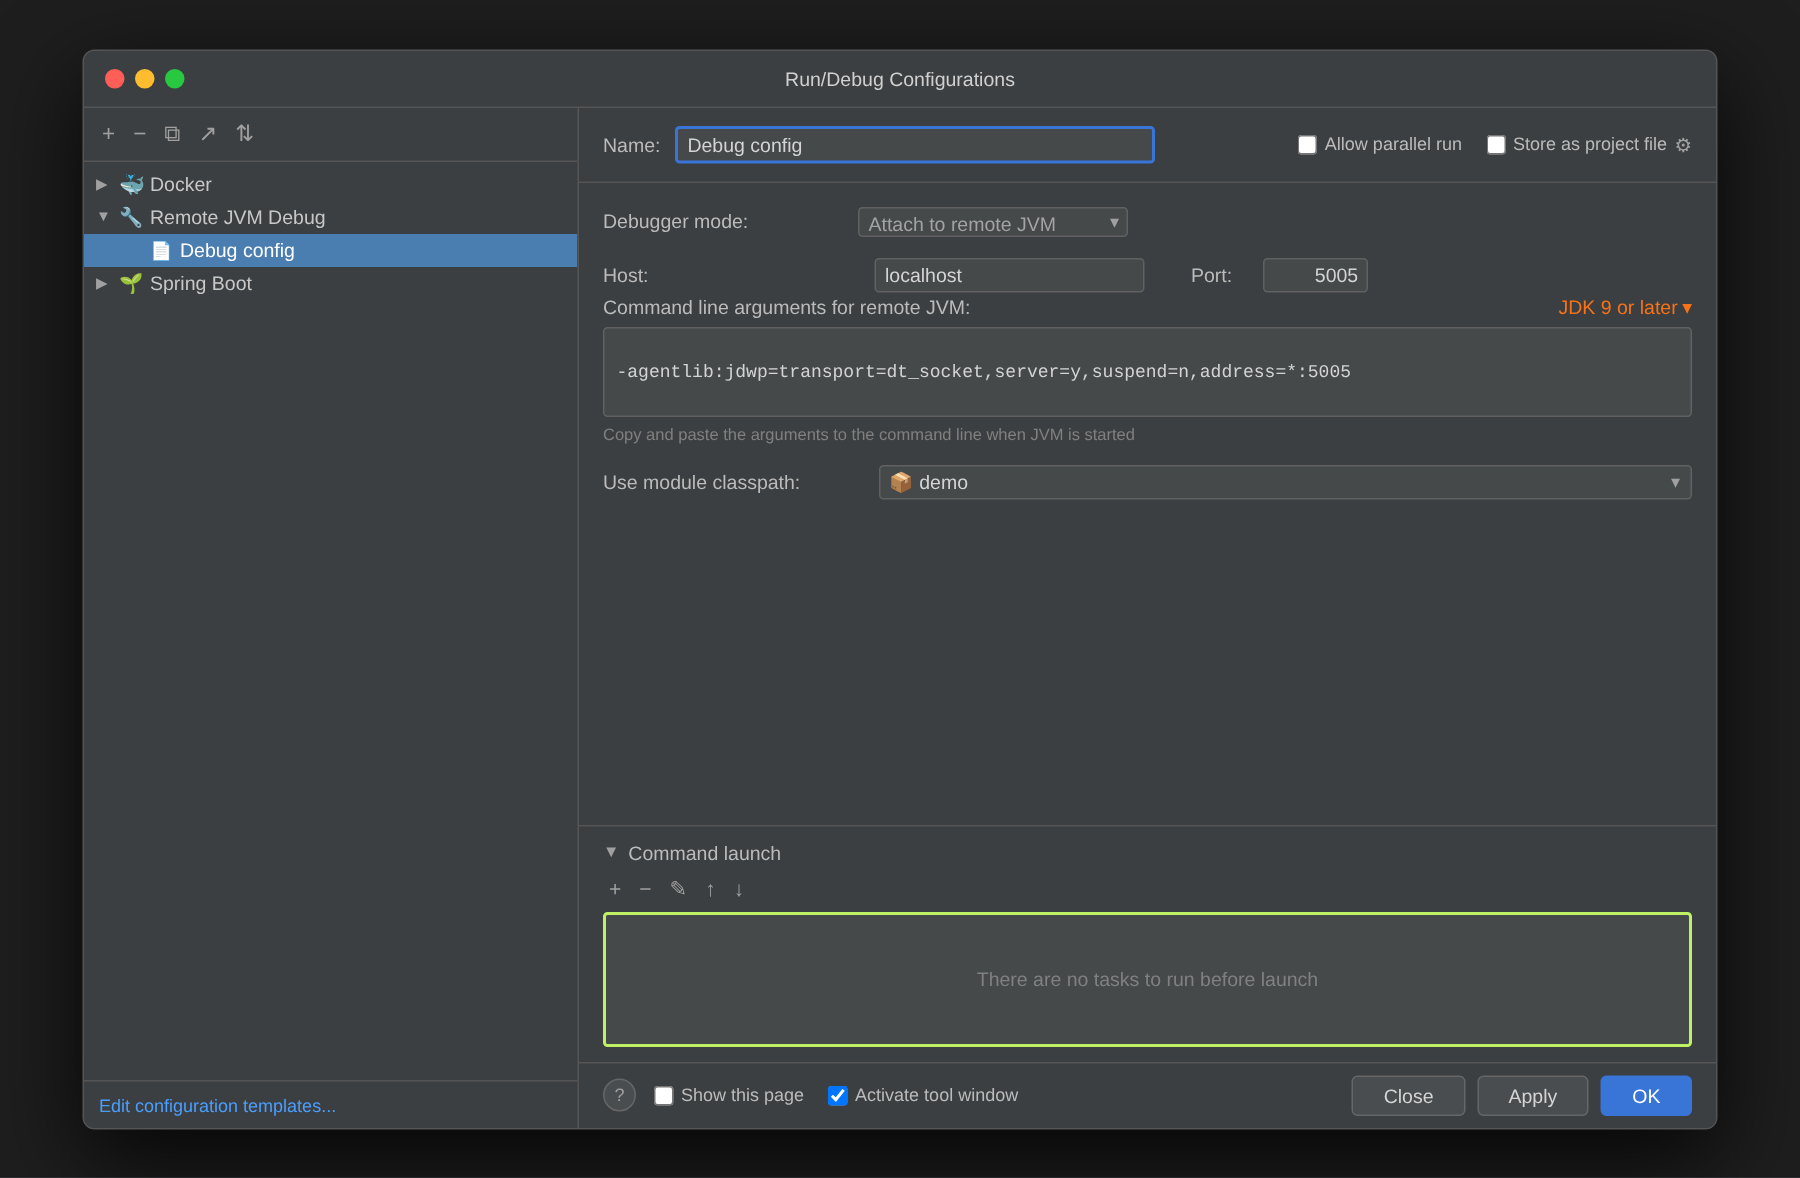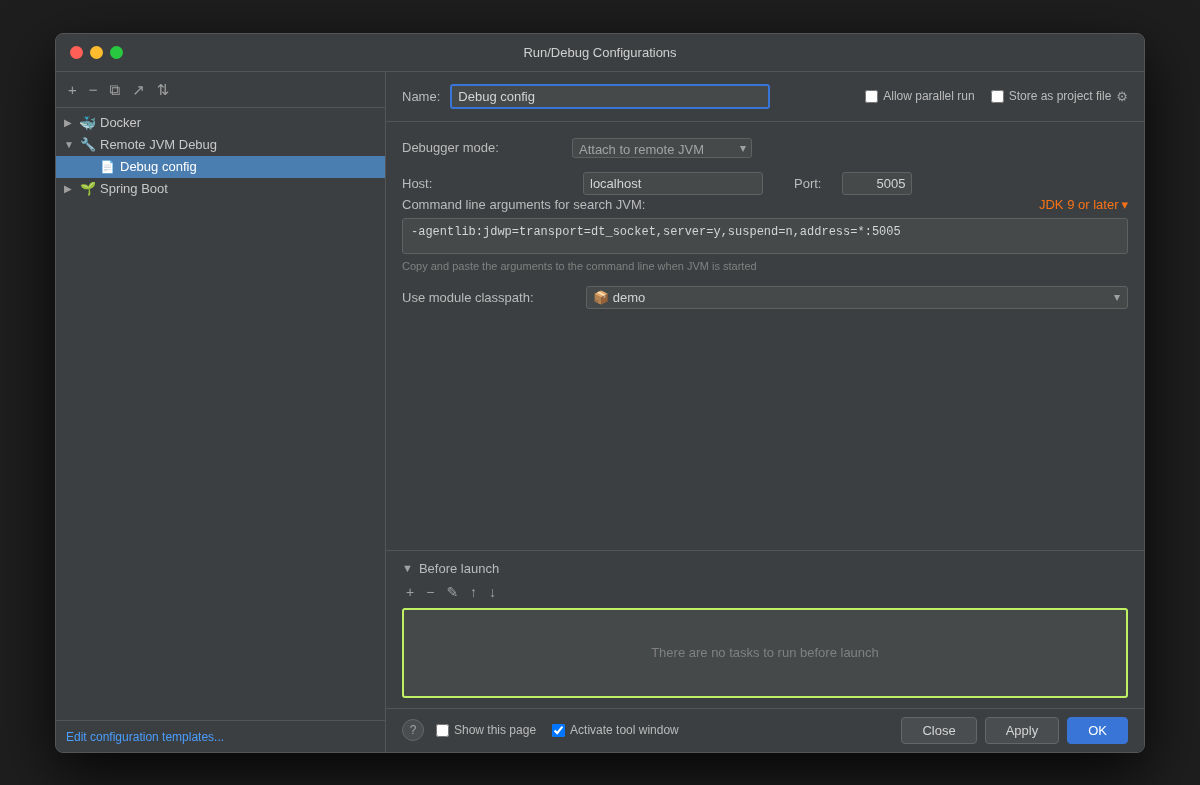--- a/index.html
+++ b/index.html
@@ -304,21 +304,21 @@
       cursor: pointer;
       text-decoration: none;
       display: flex;
       align-items: center;
       gap: 3px;
     }
     .cmdline-value {
       background: #45494a;
       border: 1px solid #616161;
       border-radius: 3px;
-      padding: 6px 8px;
+      padding: 22px 8px;
       font-family: 'Courier New', monospace;
       font-size: 12px;
       color: #d4d4d4;
       min-height: 36px;
       margin-bottom: 6px;
     }
     .cmdline-hint {
       color: #808080;
       font-size: 11px;
     }
@@ -558,21 +558,21 @@
 
         <div class="host-port-row">
           <span class="host-label">Host:</span>
           <input class="form-input" type="text" value="localhost" style="">
           <span class="port-label">Port:</span>
           <input class="form-input port-input" type="text" value="5005" style="">
         </div>
 
         <div class="cmdline-section">
           <div class="cmdline-header">
-            <span class="cmdline-label">Command line arguments for search JVM:</span>
+            <span class="cmdline-label">Command line arguments for remote JVM:</span>
             <a class="jdk-link">
               <span>JDK 9 or later</span>
               <span>▾</span>
             </a>
           </div>
           <div class="cmdline-value">-agentlib:jdwp=transport=dt_socket,server=y,suspend=n,address=*:5005</div>
           <div class="cmdline-hint">Copy and paste the arguments to the command line when JVM is started</div>
         </div>
 
         <div class="module-row">
@@ -581,21 +581,21 @@
             <select class="module-select">
               <option>📦 demo</option>
             </select>
           </div>
         </div>
       </div>
 
       <div class="before-launch-section">
         <div class="before-launch-header">
           <span class="collapse-arrow">▼</span>
-          <span class="before-launch-title">Before launch</span>
+          <span class="before-launch-title">Command launch</span>
         </div>
         <div class="before-launch-toolbar">
           <button class="bl-btn">+</button>
           <button class="bl-btn">−</button>
           <button class="bl-btn">✎</button>
           <button class="bl-btn">↑</button>
           <button class="bl-btn">↓</button>
         </div>
         <div class="before-launch-empty">
           <span>There are no tasks to run before launch</span>

